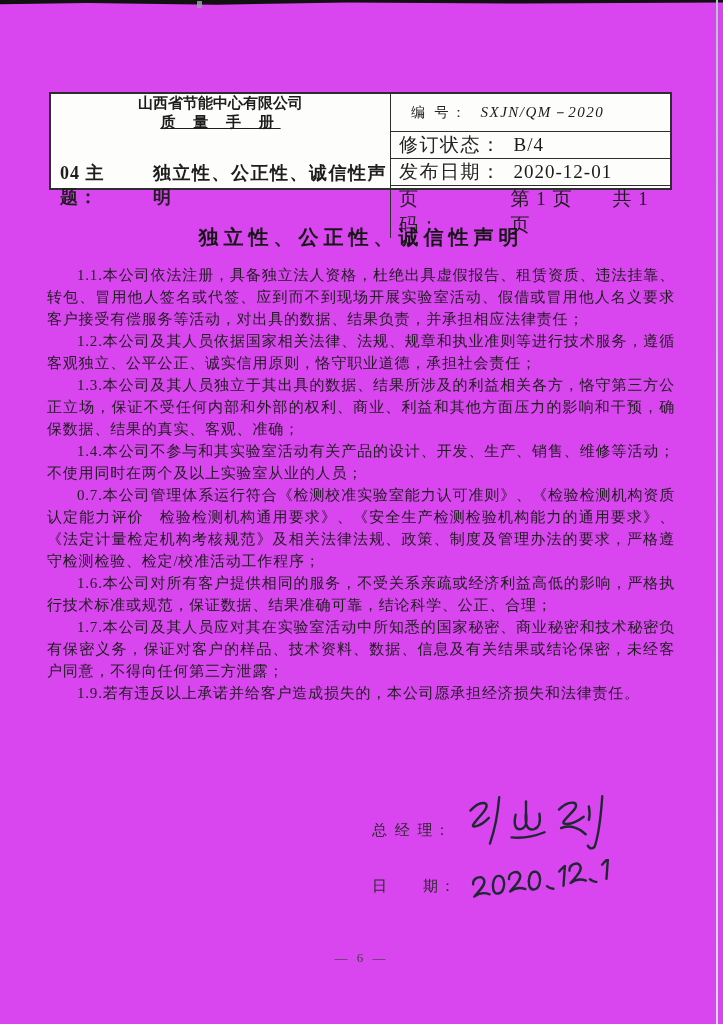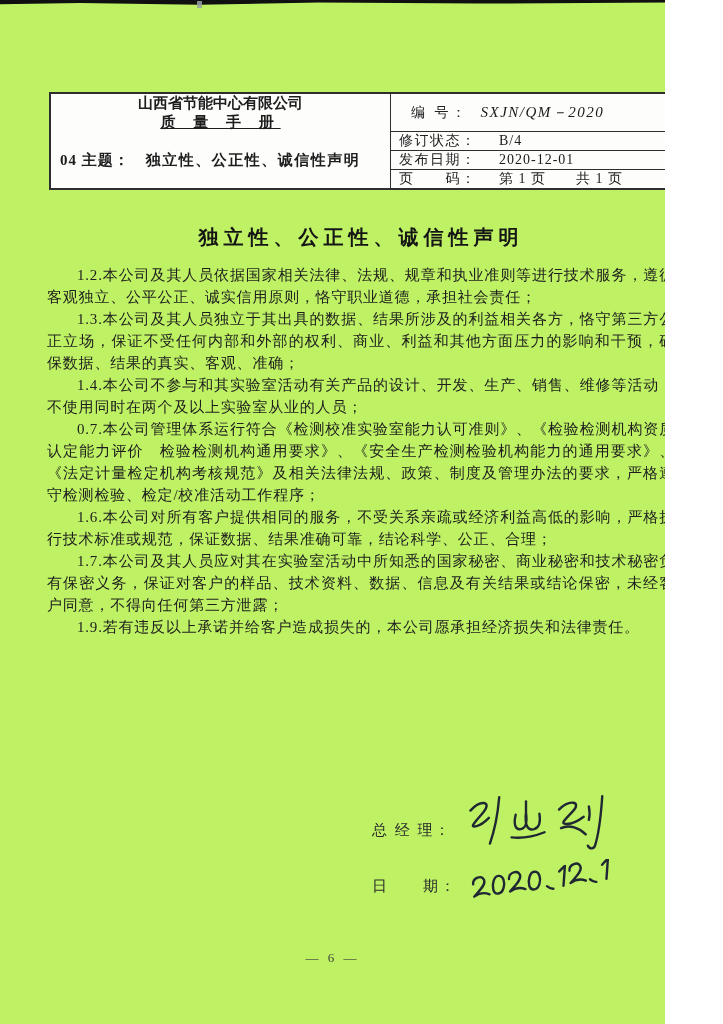--- a/index.html
+++ b/index.html
@@ -1,20 +1,20 @@
 <!DOCTYPE html>
 <html><head>
 <meta charset="utf-8">
 <style>
   html, body { margin: 0; padding: 0; background: #ffffff; }
   .page {
     position: relative;
-    width: 665px;
+    width: 723px;
     height: 1024px;
-    background: #bef264;
+    background: #d946ef;
     overflow: hidden;
     font-family: "Liberation Serif", "DejaVu Serif", serif;
     color: #1d1d1d;
   }
 
   
   .scan-top-strip {
     position: absolute; top: 0; left: 0; width: 100%; height: 5px;
     background: #101010;
     clip-path: polygon(0 0,100% 0,100% 50%,72% 72%,48% 50%,30% 95%,12% 60%,0 85%);
@@ -43,25 +43,25 @@
   .cell-docnum {
     grid-row: 1; grid-column: 2;
     border-bottom: 1.5px solid #2e2e2e;
     padding-left: 20px; font-size: 14px;
   }
   .docnum-label { letter-spacing: 3px; color: #222; }
   .docnum-value { font-style: italic; font-size: 15px; letter-spacing: 1.5px; margin-left: 12px; color: #1a1a1a; }
   .cell-subject {
     grid-row: 2 / 5; grid-column: 1;
     border-right: 1.5px solid #2e2e2e;
-    padding-left: 9px; font-weight: bold; font-size: 15px;
+    padding-left: 9px; font-weight: bold; font-size: 18px;
   }
   .subject-label { letter-spacing: 1px; margin-right: 16px; }
   .subject-value { letter-spacing: 1.5px; }
-  .cell-r { grid-column: 2; padding-left: 8px; font-size: 14px; }
+  .cell-r { grid-column: 2; padding-left: 8px; font-size: 19px; }
   .cell-r1 { grid-row: 2; border-bottom: 1.5px solid #2e2e2e; }
   .cell-r2 { grid-row: 3; border-bottom: 1.5px solid #2e2e2e; }
   .cell-r3 { grid-row: 4; }
   .row-label { letter-spacing: 1.5px; color: #222; min-width: 88px; }
   .row-value { margin-left: 12px; letter-spacing: 1px; color: #1a1a1a; }
 
   
   .body-text { position: absolute; left: 47px; top: 224px; width: 628px; }
   .doc-title {
     margin: 0 0 13px 0; text-align: center;
@@ -118,20 +118,21 @@
       <span class="row-value">2020-12-01</span>
     </div>
     <div class="cell cell-r cell-r3">
       <span class="row-label">页　　码：</span>
       <span class="row-value">第 1 页　　共 1 页</span>
     </div>
   </div>
 
   <div class="body-text">
     <h1 class="doc-title">独立性、公正性、诚信性声明</h1>
+    <p>1.1.本公司依法注册，具备独立法人资格，杜绝出具虚假报告、租赁资质、违法挂靠、转包、冒用他人签名或代签、应到而不到现场开展实验室活动、假借或冒用他人名义要求客户接受有偿服务等活动，对出具的数据、结果负责，并承担相应法律责任；</p>
     <p>1.2.本公司及其人员依据国家相关法律、法规、规章和执业准则等进行技术服务，遵循客观独立、公平公正、诚实信用原则，恪守职业道德，承担社会责任；</p>
     <p>1.3.本公司及其人员独立于其出具的数据、结果所涉及的利益相关各方，恪守第三方公正立场，保证不受任何内部和外部的权利、商业、利益和其他方面压力的影响和干预，确保数据、结果的真实、客观、准确；</p>
     <p>1.4.本公司不参与和其实验室活动有关产品的设计、开发、生产、销售、维修等活动；不使用同时在两个及以上实验室从业的人员；</p>
     <p>0.7.本公司管理体系运行符合《检测校准实验室能力认可准则》、《检验检测机构资质认定能力评价　检验检测机构通用要求》、《安全生产检测检验机构能力的通用要求》、《法定计量检定机构考核规范》及相关法律法规、政策、制度及管理办法的要求，严格遵守检测检验、检定/校准活动工作程序；</p>
     <p>1.6.本公司对所有客户提供相同的服务，不受关系亲疏或经济利益高低的影响，严格执行技术标准或规范，保证数据、结果准确可靠，结论科学、公正、合理；</p>
     <p>1.7.本公司及其人员应对其在实验室活动中所知悉的国家秘密、商业秘密和技术秘密负有保密义务，保证对客户的样品、技术资料、数据、信息及有关结果或结论保密，未经客户同意，不得向任何第三方泄露；</p>
     <p>1.9.若有违反以上承诺并给客户造成损失的，本公司愿承担经济损失和法律责任。</p>
   </div>
 
   <div class="sig-block">

